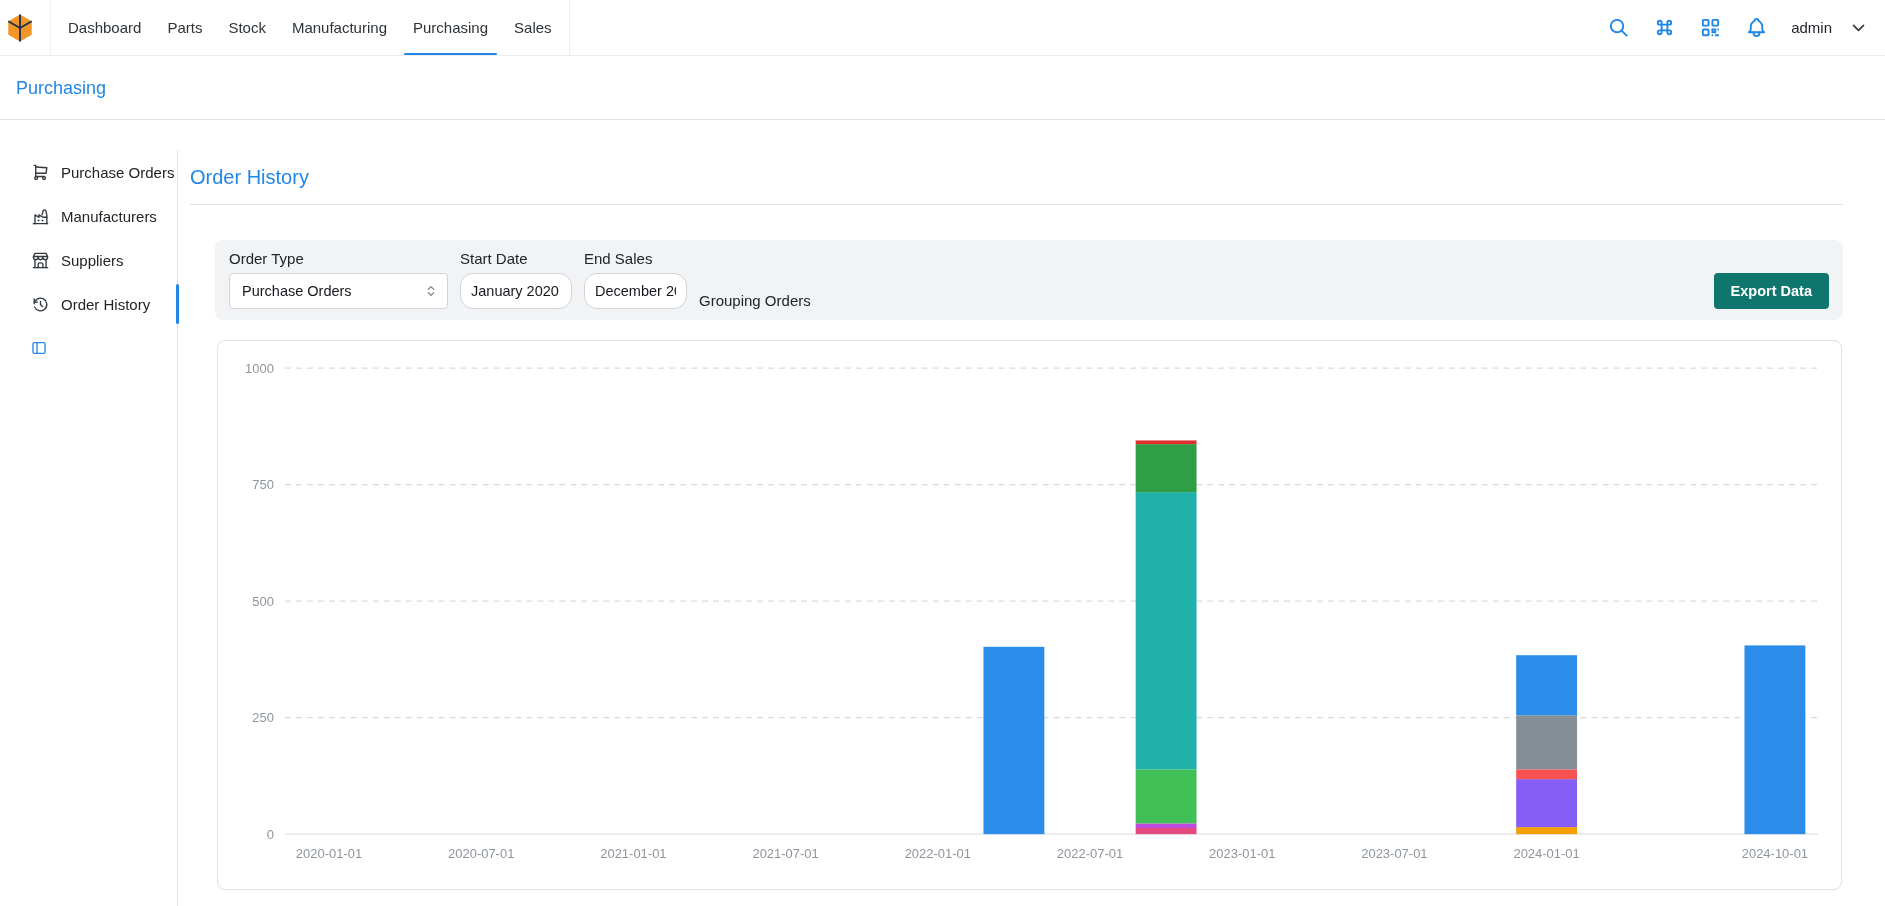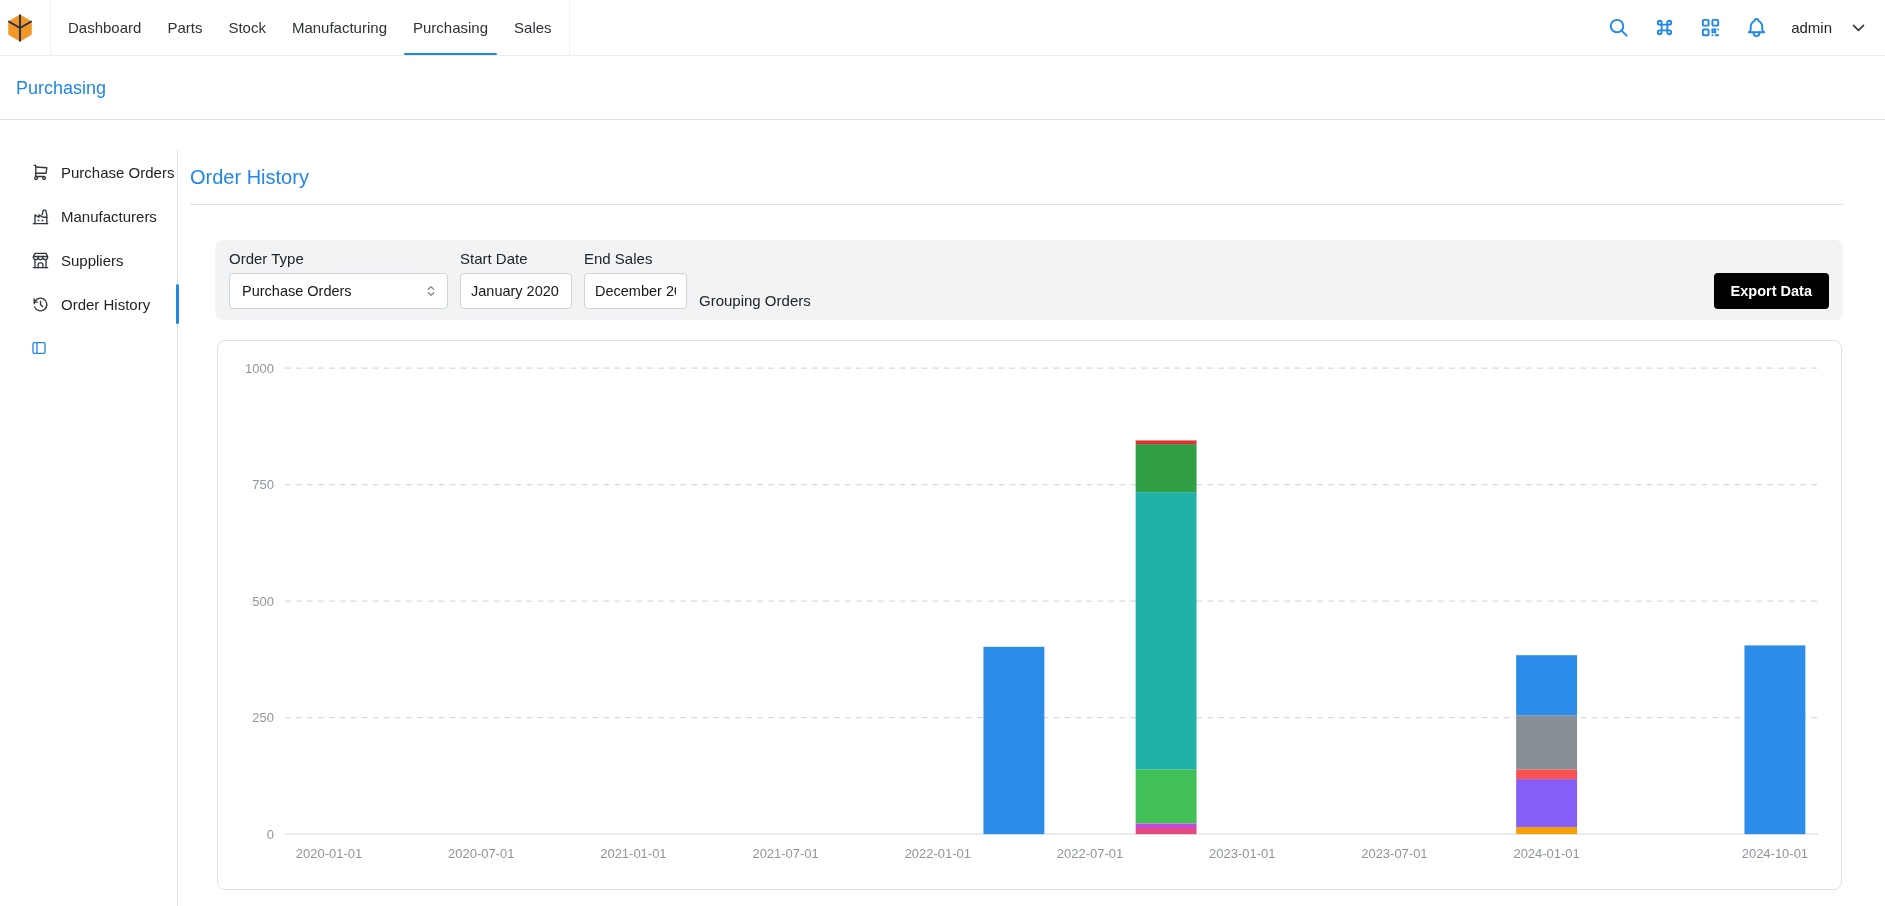--- a/index.html
+++ b/index.html
@@ -79,30 +79,30 @@
   .control {
     position:relative; height:36px; background:#fff;
     border:1px solid #ced4da; border-radius:4px;
     display:flex; align-items:center; padding:0 12px;
     font-size:14.5px; color:#16191d; cursor:pointer;
   }
   .control.select { padding-right:30px; }
   .control.focused { border:1.5px solid #2187e7; }
   .selector-icon { position:absolute; right:8px; width:16px; height:16px; color:#868e96; }
   .text-input {
-    height:36px; background:#fff; border:1px solid #ced4da; border-radius:4px;
+    height:36px; background:#fff; border:1px solid #ced4da; border-radius:13px;
     padding:0 10px; font-size:14.5px; color:#16191d; font-family:inherit; width:100%;
   }
   .w-ordertype { width:219px; }
   .w-start { width:112px; }
   .w-end { width:103px; }
   .w-grouping { width:219px; }
   .export-btn {
     margin-left:auto; height:36px; padding:0 17px;
-    background:#000000; color:#fff; border:none; border-radius:4px;
+    background:#0f766e; color:#fff; border:none; border-radius:4px;
     font-size:14.5px; font-weight:600; font-family:inherit; cursor:pointer;
   }
 
   
   .chart-panel {
     position:absolute; left:38px; right:43px; top:190px; bottom:16px;
     border:1px solid #dee2e6; border-radius:8px; background:#fff; overflow:hidden;
   }
   #chart-svg { width:100%; height:100%; font-family:"Liberation Sans", sans-serif; }
 </style>

